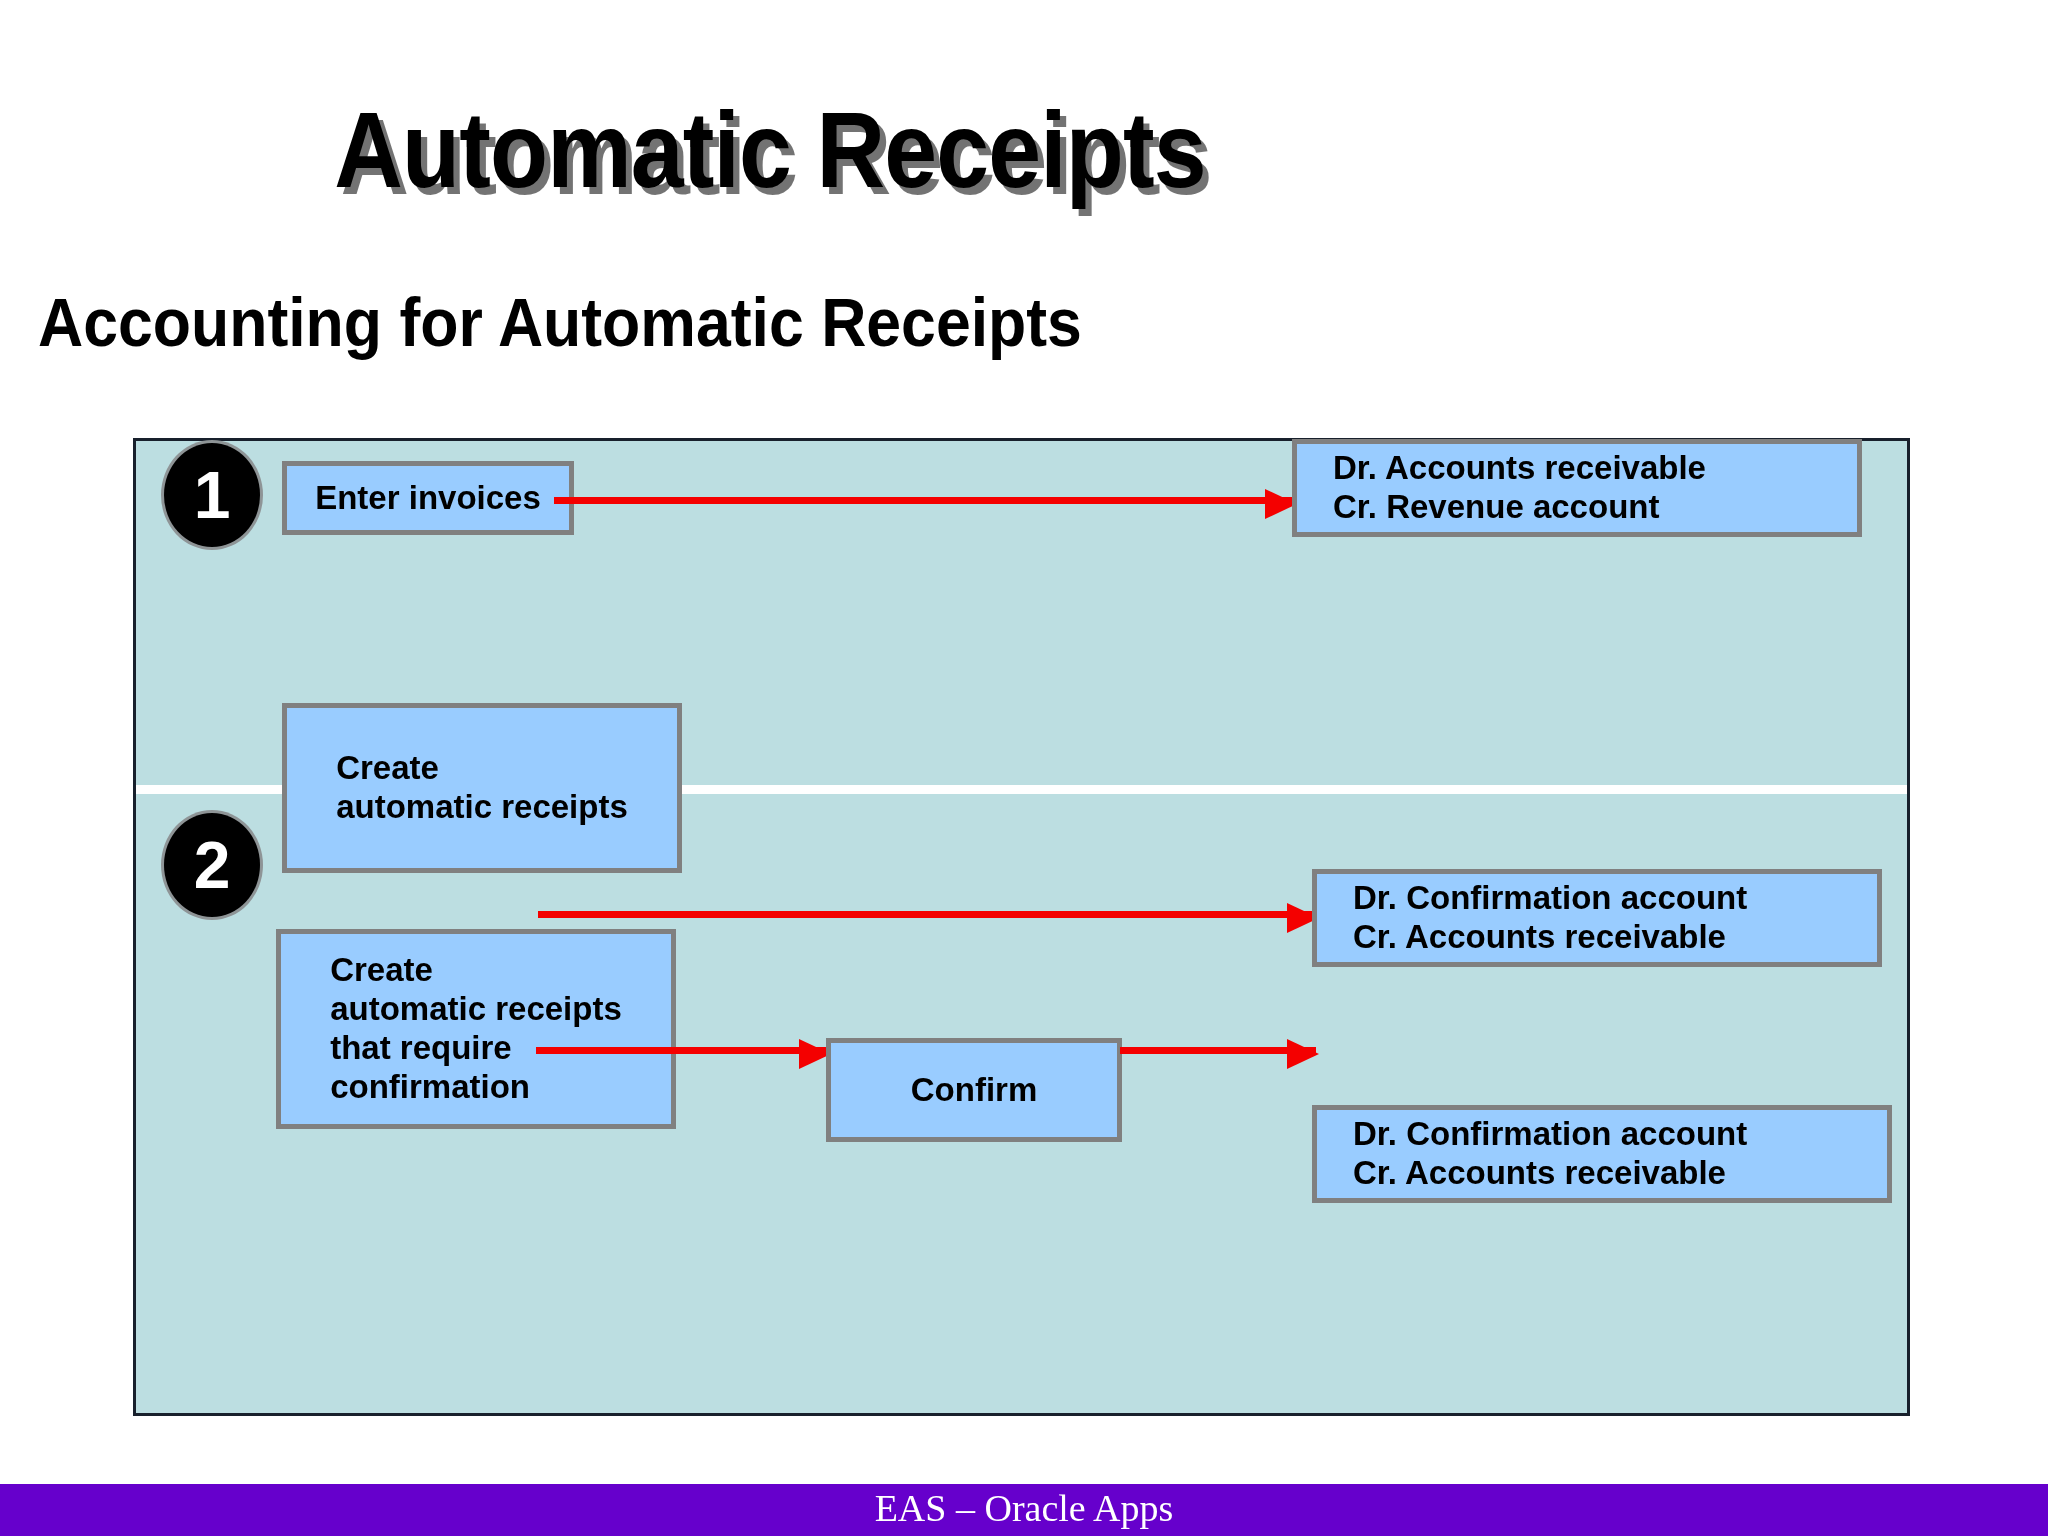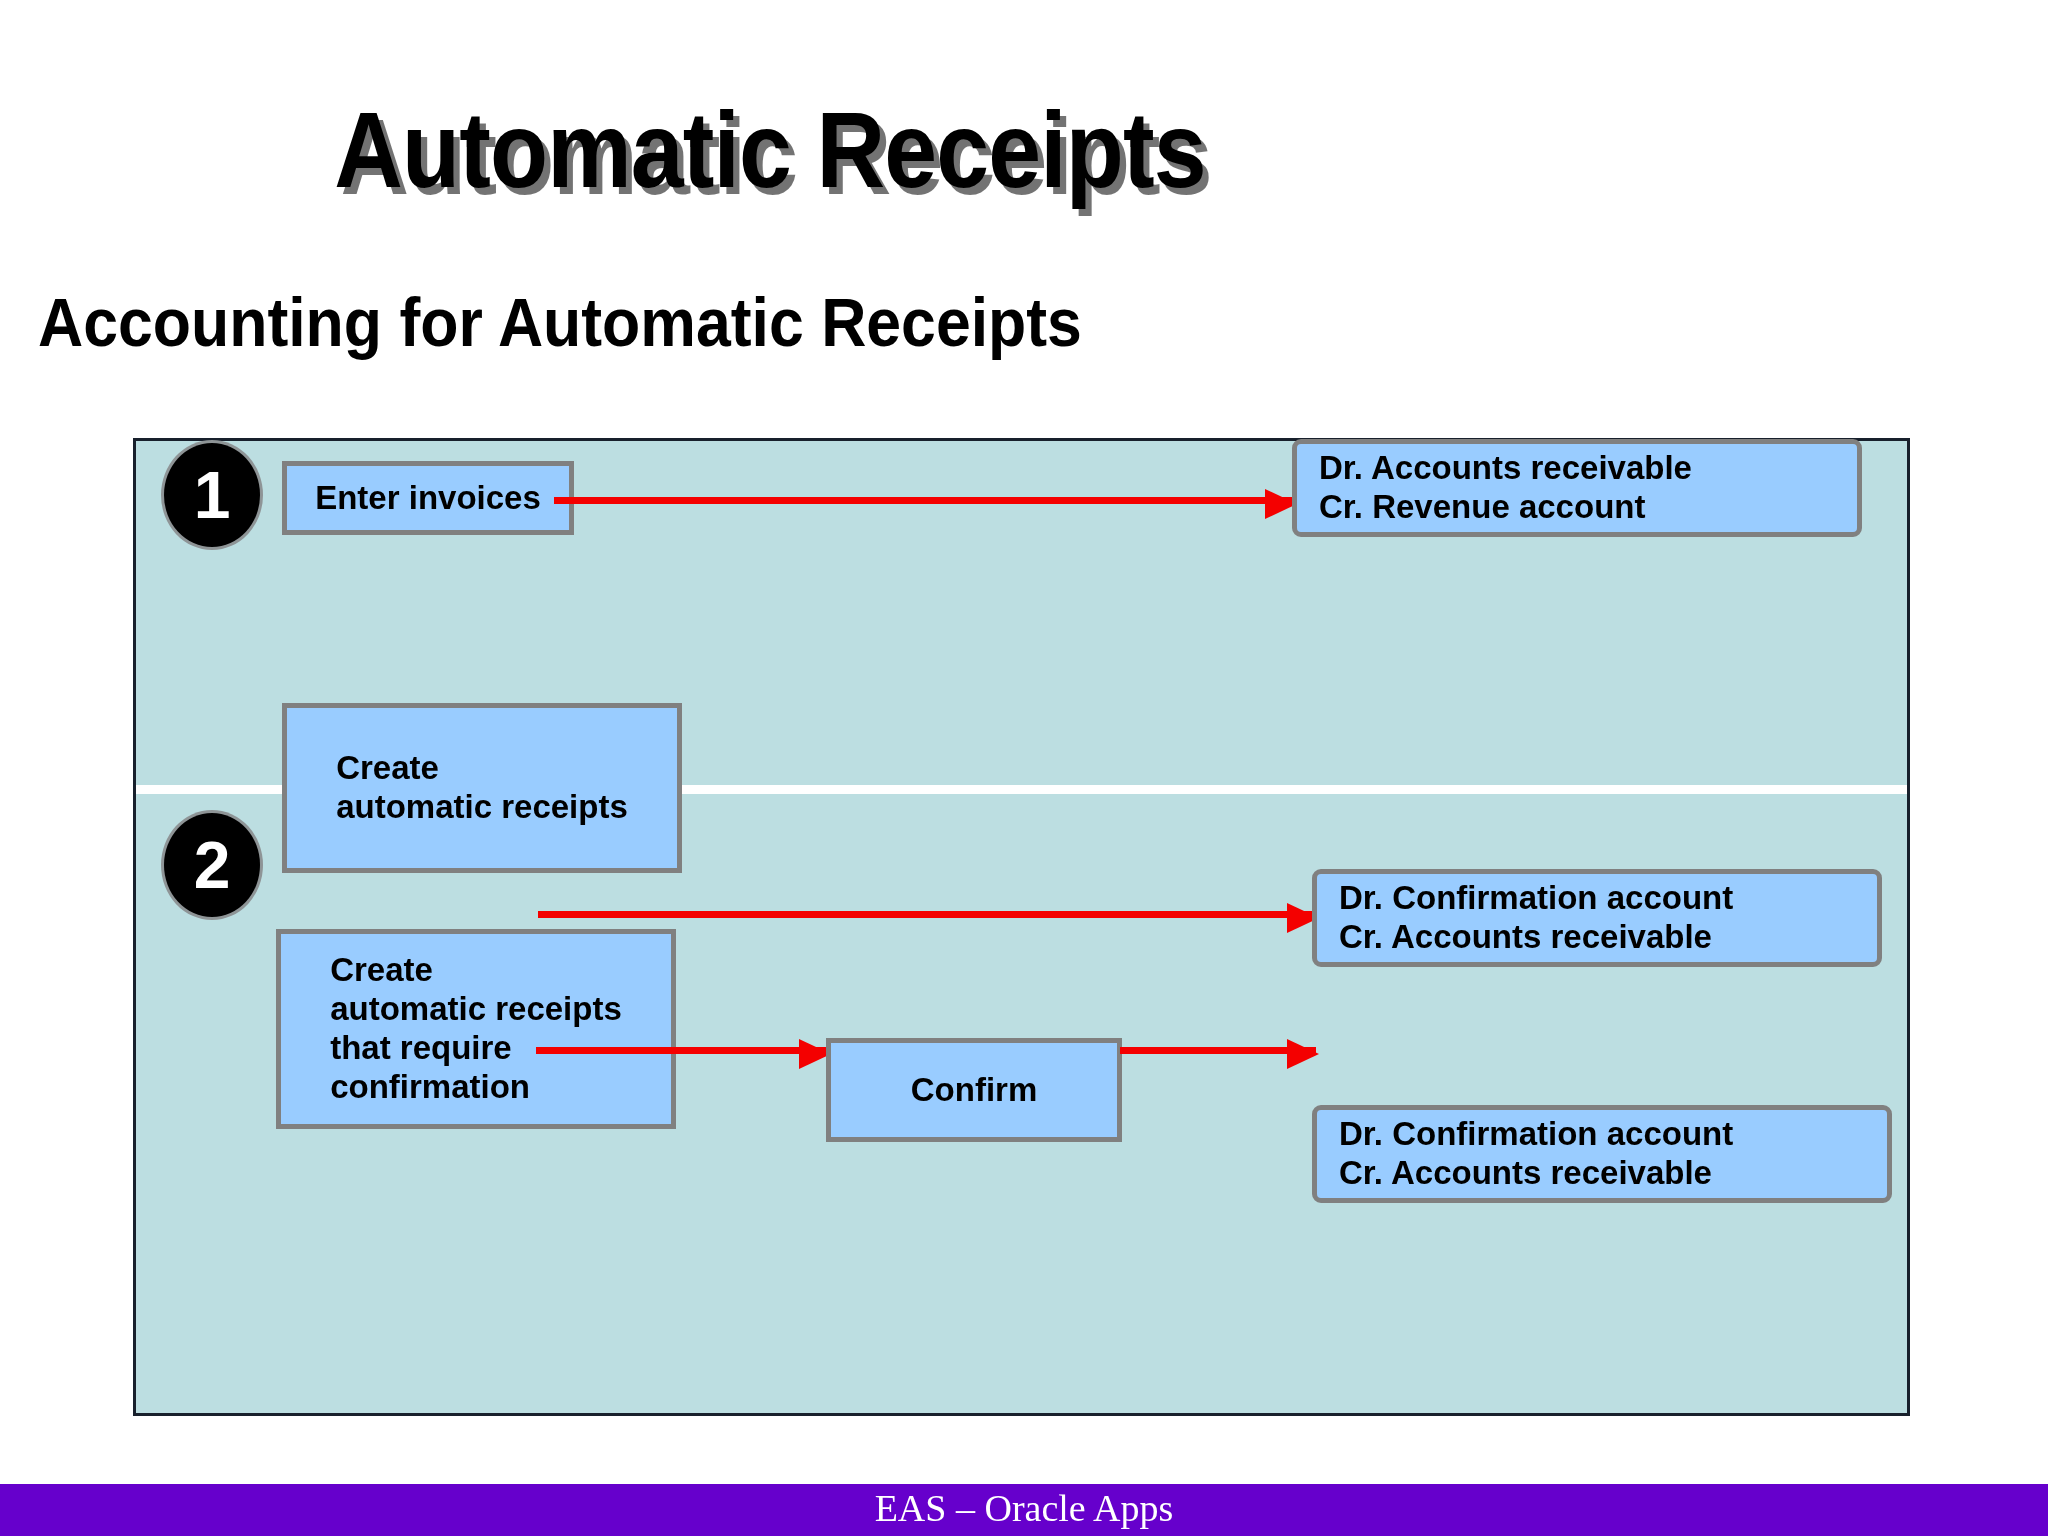--- a/index.html
+++ b/index.html
@@ -110,22 +110,21 @@
     left: 10px;
     top: 10px;
     right: -22px;
     bottom: -22px;
     background: #808080;
     z-index: -1;
   }
   .flow-box.left-text {
     justify-content: flex-start;
     text-align: left;
-    padding-left: 22px;
-    border-radius: 9px;
+    padding-left: 36px;
   }
 
   
   #box-enter-invoices  { left: 146px; top: 20px;  width: 292px; height: 74px; }
   #box-journal-1       { left: 1156px; top: -2px; width: 570px; height: 98px; }
 
   
   #box-create-receipts { left: 146px; top: 262px; width: 400px; height: 170px; }
   #box-journal-2       { left: 1176px; top: 428px; width: 570px; height: 98px; }
   #box-create-confirm  { left: 140px; top: 488px; width: 400px; height: 200px; }

